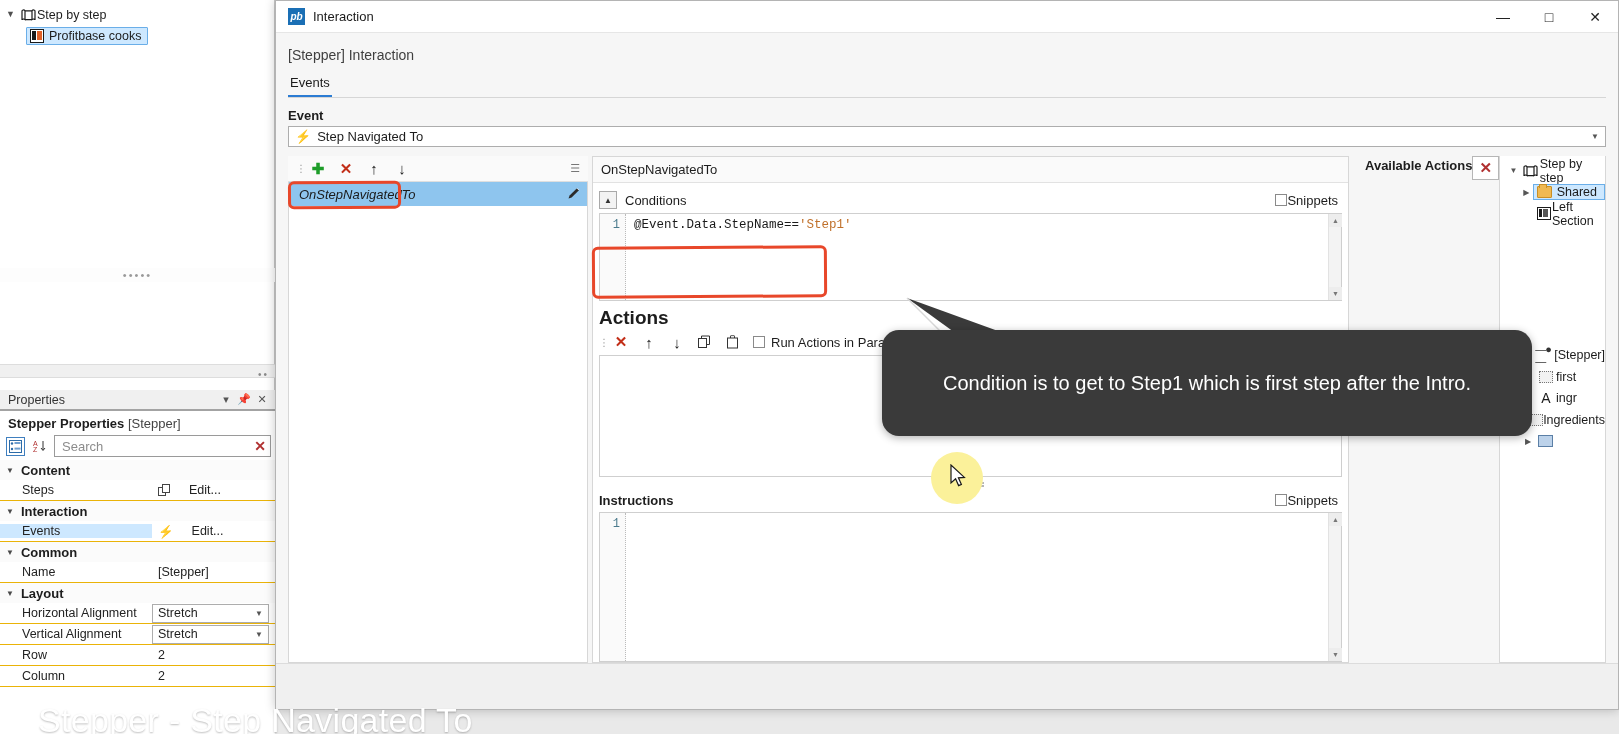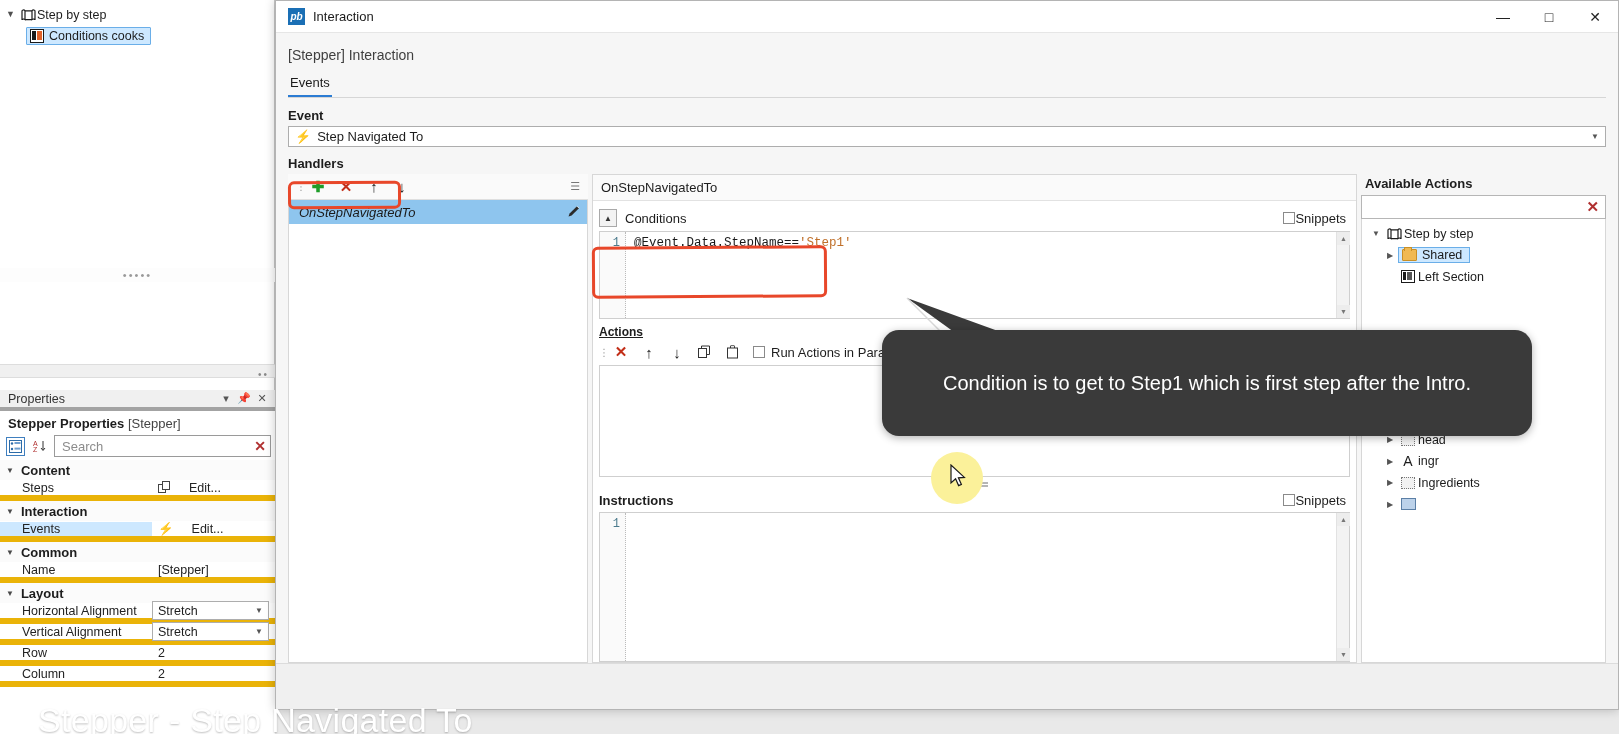--- a/index.html
+++ b/index.html
@@ -62,21 +62,21 @@
   .splitter-h {
     position:absolute; left:0; top:364px; width:275px; height:14px;
     background:#f0f0f0; border-top:1px solid #ddd; border-bottom:1px solid #ddd;
   }
   .splitter-h .dd { position:absolute; right:6px; top:4px; color:#8a8a8a; font-size:10px; letter-spacing:2px;}
 
   
   .props { position:absolute; left:0; top:390px; width:275px; bottom:0; background:#fff; }
   .props-head {
     display:flex; align-items:center; height:21px; padding:0 4px 0 8px;
-    background:#f0f0f0; border-bottom:4px solid #a3a3a3; font-size:12.5px; color:#333;
+    background:#f0f0f0; border-bottom:2px solid #a3a3a3; font-size:12.5px; color:#333;
   }
   .props-head .title { flex:1; }
   .props-head .ic { width:18px; text-align:center; color:#555; font-size:11px; }
   .props-sub { padding:5px 8px 4px 8px; font-size:13px; }
   .props-sub b { font-weight:bold; }
   .props-sub span { color:#444; }
   .props-search { display:flex; align-items:center; gap:5px; padding:0 4px 3px 6px; }
   .cat-btn{
     width:19px;height:19px;border:1px solid #3f7fbf;background:#fff;
     display:flex;align-items:center;justify-content:center;
@@ -88,21 +88,21 @@
   }
   .search-box .xx{ color:#b03030; font-weight:bold; font-size:14px; margin-left:auto; padding-right:2px;}
 
   .grp {
     display:flex; align-items:center; gap:7px; height:20px; padding-left:6px;
     font-weight:bold; font-size:13px; background:#fbfbfb;
   }
   .grp .tri { font-size:8px; color:#4a4a4a; }
   .prow {
     display:flex; height:21px; align-items:center; font-size:12.5px;
-    border-bottom:6px solid #eab308;
+    border-bottom:1px solid #eab308;
   }
   .prow .pl { width:152px; padding-left:22px; color:#232323; }
   .prow .pv { flex:1; padding-left:6px; color:#232323; display:flex; align-items:center; gap:18px;}
   .prow.sel .pl { background:#cde8ff; }
   .prow .combo {
     flex:1; height:19px; margin-right:6px; border:1px solid #adadad; background:#fff;
     display:flex; align-items:center; padding-left:5px; font-size:12.5px;
   }
   .prow .combo .cv{flex:1;}
   .prow .combo .car{ font-size:8px; color:#555; padding-right:5px;}
@@ -183,33 +183,33 @@
            font-family:"Liberation Mono", monospace;}
   .code-text{ flex:1; padding:4px 0 0 8px; font-family:"Liberation Mono", monospace; font-size:12.5px;
               color:#1a1a1a; white-space:pre; }
   .code-text .str{ color:#c0702a; }
   .vscroll{ width:13px; background:#f3f3f3; border-left:1px solid #e2e2e2; position:relative;}
   .vscroll .ar{ position:absolute; left:0; width:13px; height:13px; display:flex; align-items:center;
                 justify-content:center; font-size:7px; color:#777; background:#ededed;}
   .vscroll .ar.t{top:0;} .vscroll .ar.b{bottom:0;}
 
   .act-head{ display:flex; align-items:center; margin-top:6px; }
-  .act-head .lbl2{ font-weight:bold; font-size:12px;text-decoration:underline;}
+  .act-head .lbl2{ font-weight:bold; font-size:19px;}
   .act-toolbar{ display:flex; align-items:center; gap:0; height:26px; }
   .chk-inline{ display:flex; align-items:center; gap:6px; font-size:13px; margin-left:6px;}
 
   .actions-box{ flex:1; border:1px solid #cfcfcf; background:#fff; min-height:0; display:flex;}
   .grip-h{ height:11px; display:flex; align-items:center; justify-content:center; }
   .grip-h i{ display:block; width:26px;height:2px;background:#b5b5b5; box-shadow:0 3px 0 #b5b5b5;}
 
   .instr-head{ display:flex; align-items:center; height:24px; }
   .instr-box{ height:150px; border:1px solid #cfcfcf; background:#fff; display:flex;}
 
   
-  .avail{ width:245px; margin-left:4px; display:flex; flex-direction:column; min-height:0;}
+  .avail{ width:245px; margin-left:12px; display:flex; min-height:0;}
   .avail-title{ font-weight:bold; font-size:13px; padding:2px 0 4px 4px; }
   .avail-search{
     height:24px; border:1px solid #b6b6b6; background:#fff; display:flex; align-items:center;
     padding:0 6px 0 6px; font-size:13px;
   }
   .avail-search .xx{ margin-left:auto; color:#b03030; font-weight:bold; font-size:15px;}
   .avail-tree{ flex:1; border:1px solid #d7d7d7; border-top:none; background:#fff; overflow:hidden;
                padding-top:4px;}
   .t-row{ display:flex; align-items:center; height:21.5px; font-size:12.5px; color:#1b1b1b; }
   .t-row .tw{ width:16px; text-align:center; color:#555; font-size:8px; }
@@ -272,21 +272,21 @@
           <span class="bookicon">
             <svg width="15" height="12" viewBox="0 0 15 12">
                 <path d="M1 2 C1 1 3 0.5 4 1.6 L4 10.5 C3 9.6 1 10 1 11 Z M14 2 C14 1 12 0.5 11 1.6 L11 10.5 C12 9.6 14 10 14 11 Z M4.6 1.8 L10.4 1.8 M4.6 10.6 L10.4 10.6" fill="none" stroke="#1b1b1b" stroke-width="1.2"></path>
               </svg>
           </span>
           <span>Step by step</span>
         </div>
         <div class="tree-row tree-child">
           <span class="sel-chip">
             <span class="pb-glyph"></span>
-            <span>Conditions cooks</span>
+            <span>Profitbase cooks</span>
           </span>
         </div>
       </div>
 
       <div class="dots-handle">•••••</div>
 
 
       <div class="splitter-h">
         <span class="dd">••</span>
       </div>
@@ -410,21 +410,20 @@
         <span class="tab">Events</span>
       </div>
 
       <div class="lbl">Event</div>
       <div class="combo-wide">
         <span class="bolt">⚡</span>
         <span class="cv">Step Navigated To</span>
         <span class="car">▼</span>
       </div>
 
-      <div class="lbl">Handlers</div>
 
       <div class="main-split">
 
         <div class="handlers">
           <div class="h-toolbar">
             <span class="grip">⋮</span>
             <span class="tbtn" style="color:#1e9d29;font-weight:bold;">✚</span>
             <span class="tbtn" style="color:#c22e18;font-weight:bold;">✕</span>
             <span class="tbtn">↑</span>
             <span class="tbtn">↓</span>
@@ -554,21 +553,21 @@
               <span class="tw">▶</span>
               <span class="ti step-glyph">—●—</span>
               <span>[Stepper]</span>
             </div>
 
             <div class="t-row" style="padding-left:20px;">
               <span class="tw">▶</span>
               <span class="ti">
                   <span class="txt-glyph"></span>
                 </span>
-              <span>head</span>
+              <span>first</span>
             </div>
 
             <div class="t-row" style="padding-left:20px;">
               <span class="tw">▶</span>
               <span class="ti" style="font-size:14px;">A</span>
               <span>ingr</span>
             </div>
 
             <div class="t-row" style="padding-left:20px;">
               <span class="tw">▶</span>

